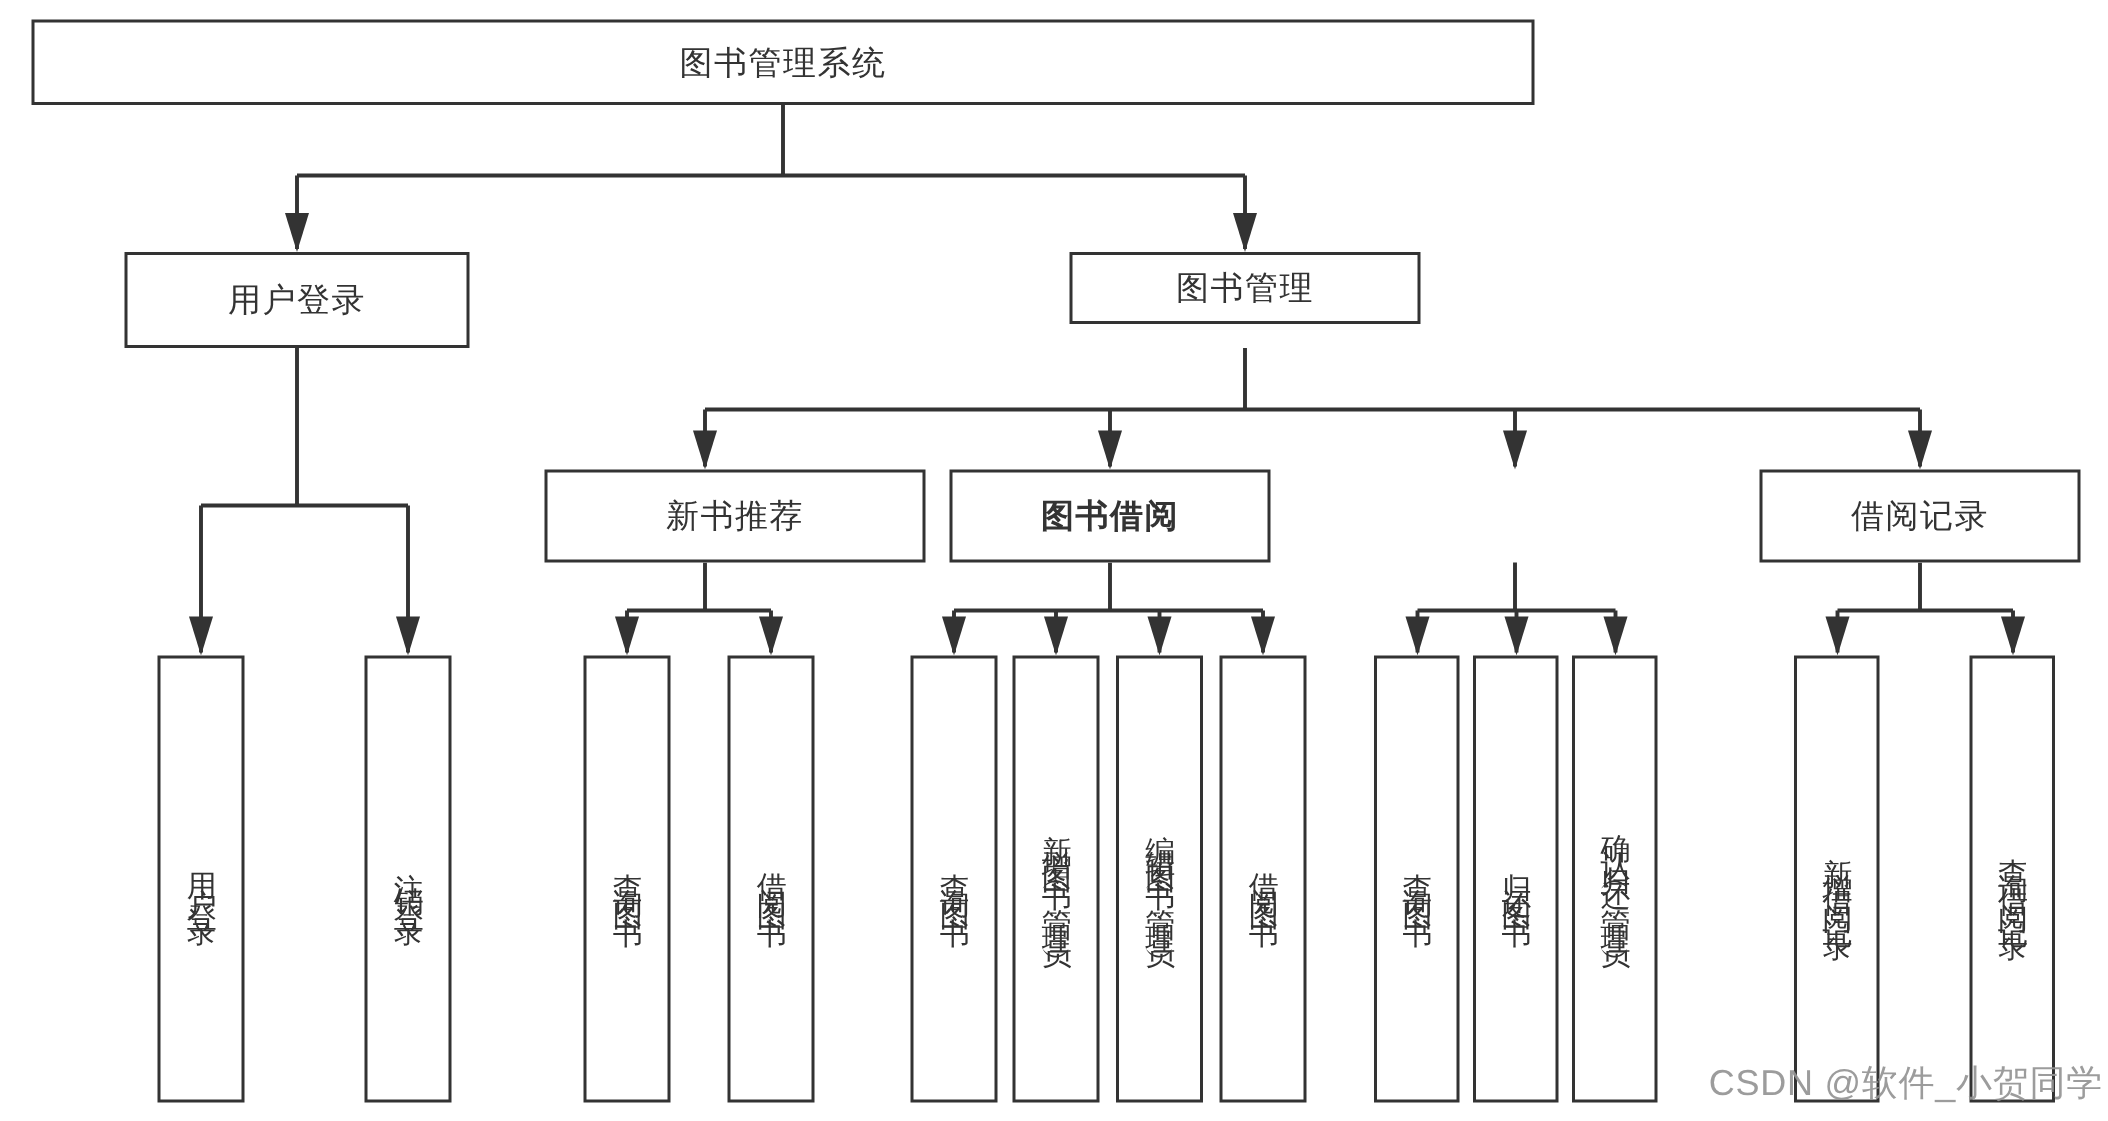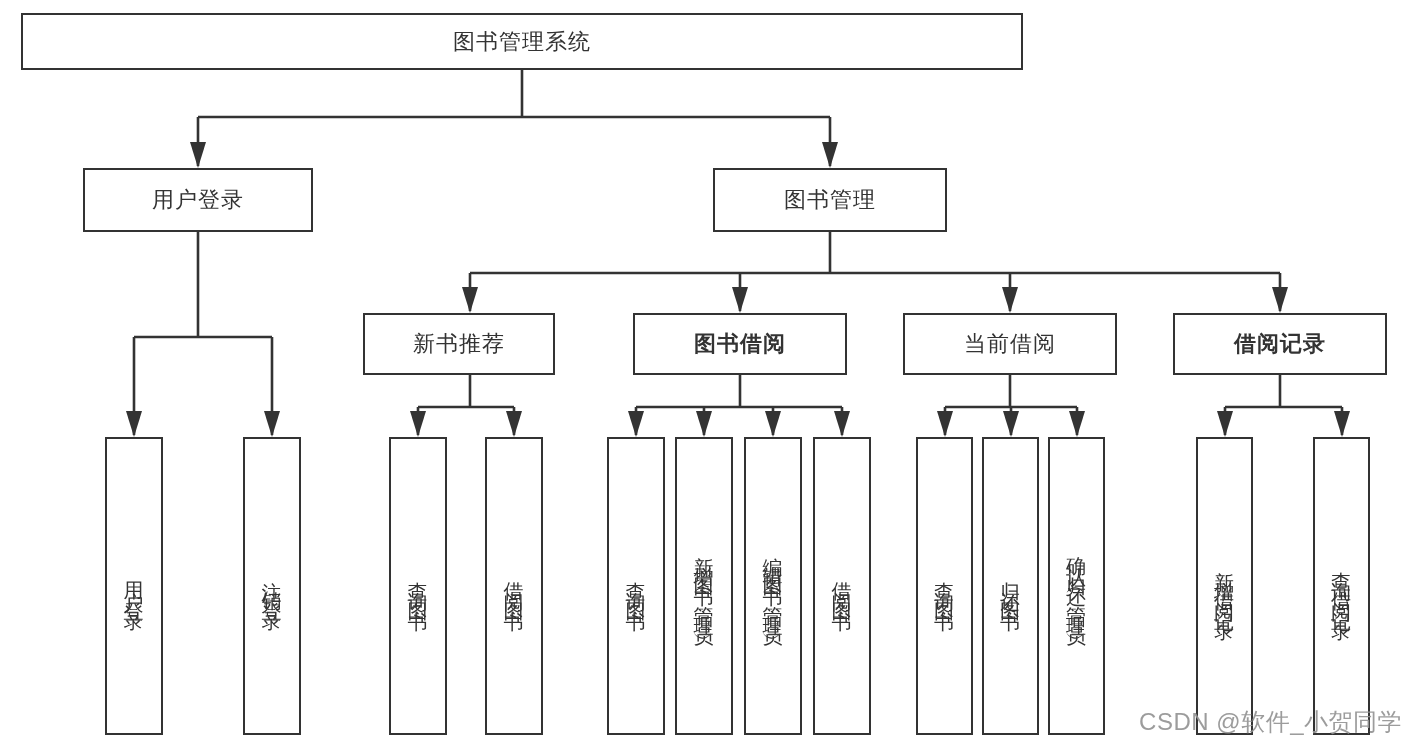--- a/index.html
+++ b/index.html
@@ -91,26 +91,25 @@
       <polygon points="1003,411 1019,411 1011,437"></polygon>
       <polygon points="1069,411 1085,411 1077,437"></polygon>
       <polygon points="1217,411 1233,411 1225,437"></polygon>
       <polygon points="1334,411 1350,411 1342,437"></polygon>
     </g>
   </svg>
 
   <div class="box h" style="left:21px; top:13px; width:1002px; height:57px;">图书管理系统</div>
 
   <div class="box h" style="left:83px; top:168px; width:230px; height:64px;">用户登录</div>
-  <div class="box h" style="left:713px; top:168px; width:234px; height:64px;">图书管理</div>
+  <div class="box h" style="left:713px; top:168px; width:234px; height:48px;">图书管理</div>
 
-  <div class="box h" style="left:363px; top:313px; width:192px; height:62px;">新书推荐</div>
+  <div class="box h" style="left:363px; top:313px; width:254px; height:62px;">新书推荐</div>
   <div class="box h" style="left:633px; top:313px; width:214px; height:62px;font-weight:bold;">图书借阅</div>
-  <div class="box h" style="left:903px; top:313px; width:214px; height:62px;">当前借阅</div>
-  <div class="box h" style="left:1173px; top:313px; width:214px; height:62px;font-weight:bold;">借阅记录</div>
+  <div class="box h" style="left:1173px; top:313px; width:214px; height:62px;">借阅记录</div>
 
   <div class="box v" style="left:105px; top:437px; width:58px; height:298px;">用户登录</div>
   <div class="box v" style="left:243px; top:437px; width:58px; height:298px;">注销登录</div>
 
   <div class="box v" style="left:389px; top:437px; width:58px; height:298px;">查询图书</div>
   <div class="box v" style="left:485px; top:437px; width:58px; height:298px;">借阅图书</div>
 
   <div class="box v" style="left:607px; top:437px; width:58px; height:298px;">查询图书</div>
   <div class="box v" style="left:675px; top:437px; width:58px; height:298px;">新增图书（管理员）</div>
   <div class="box v" style="left:744px; top:437px; width:58px; height:298px;">编辑图书（管理员）</div>

